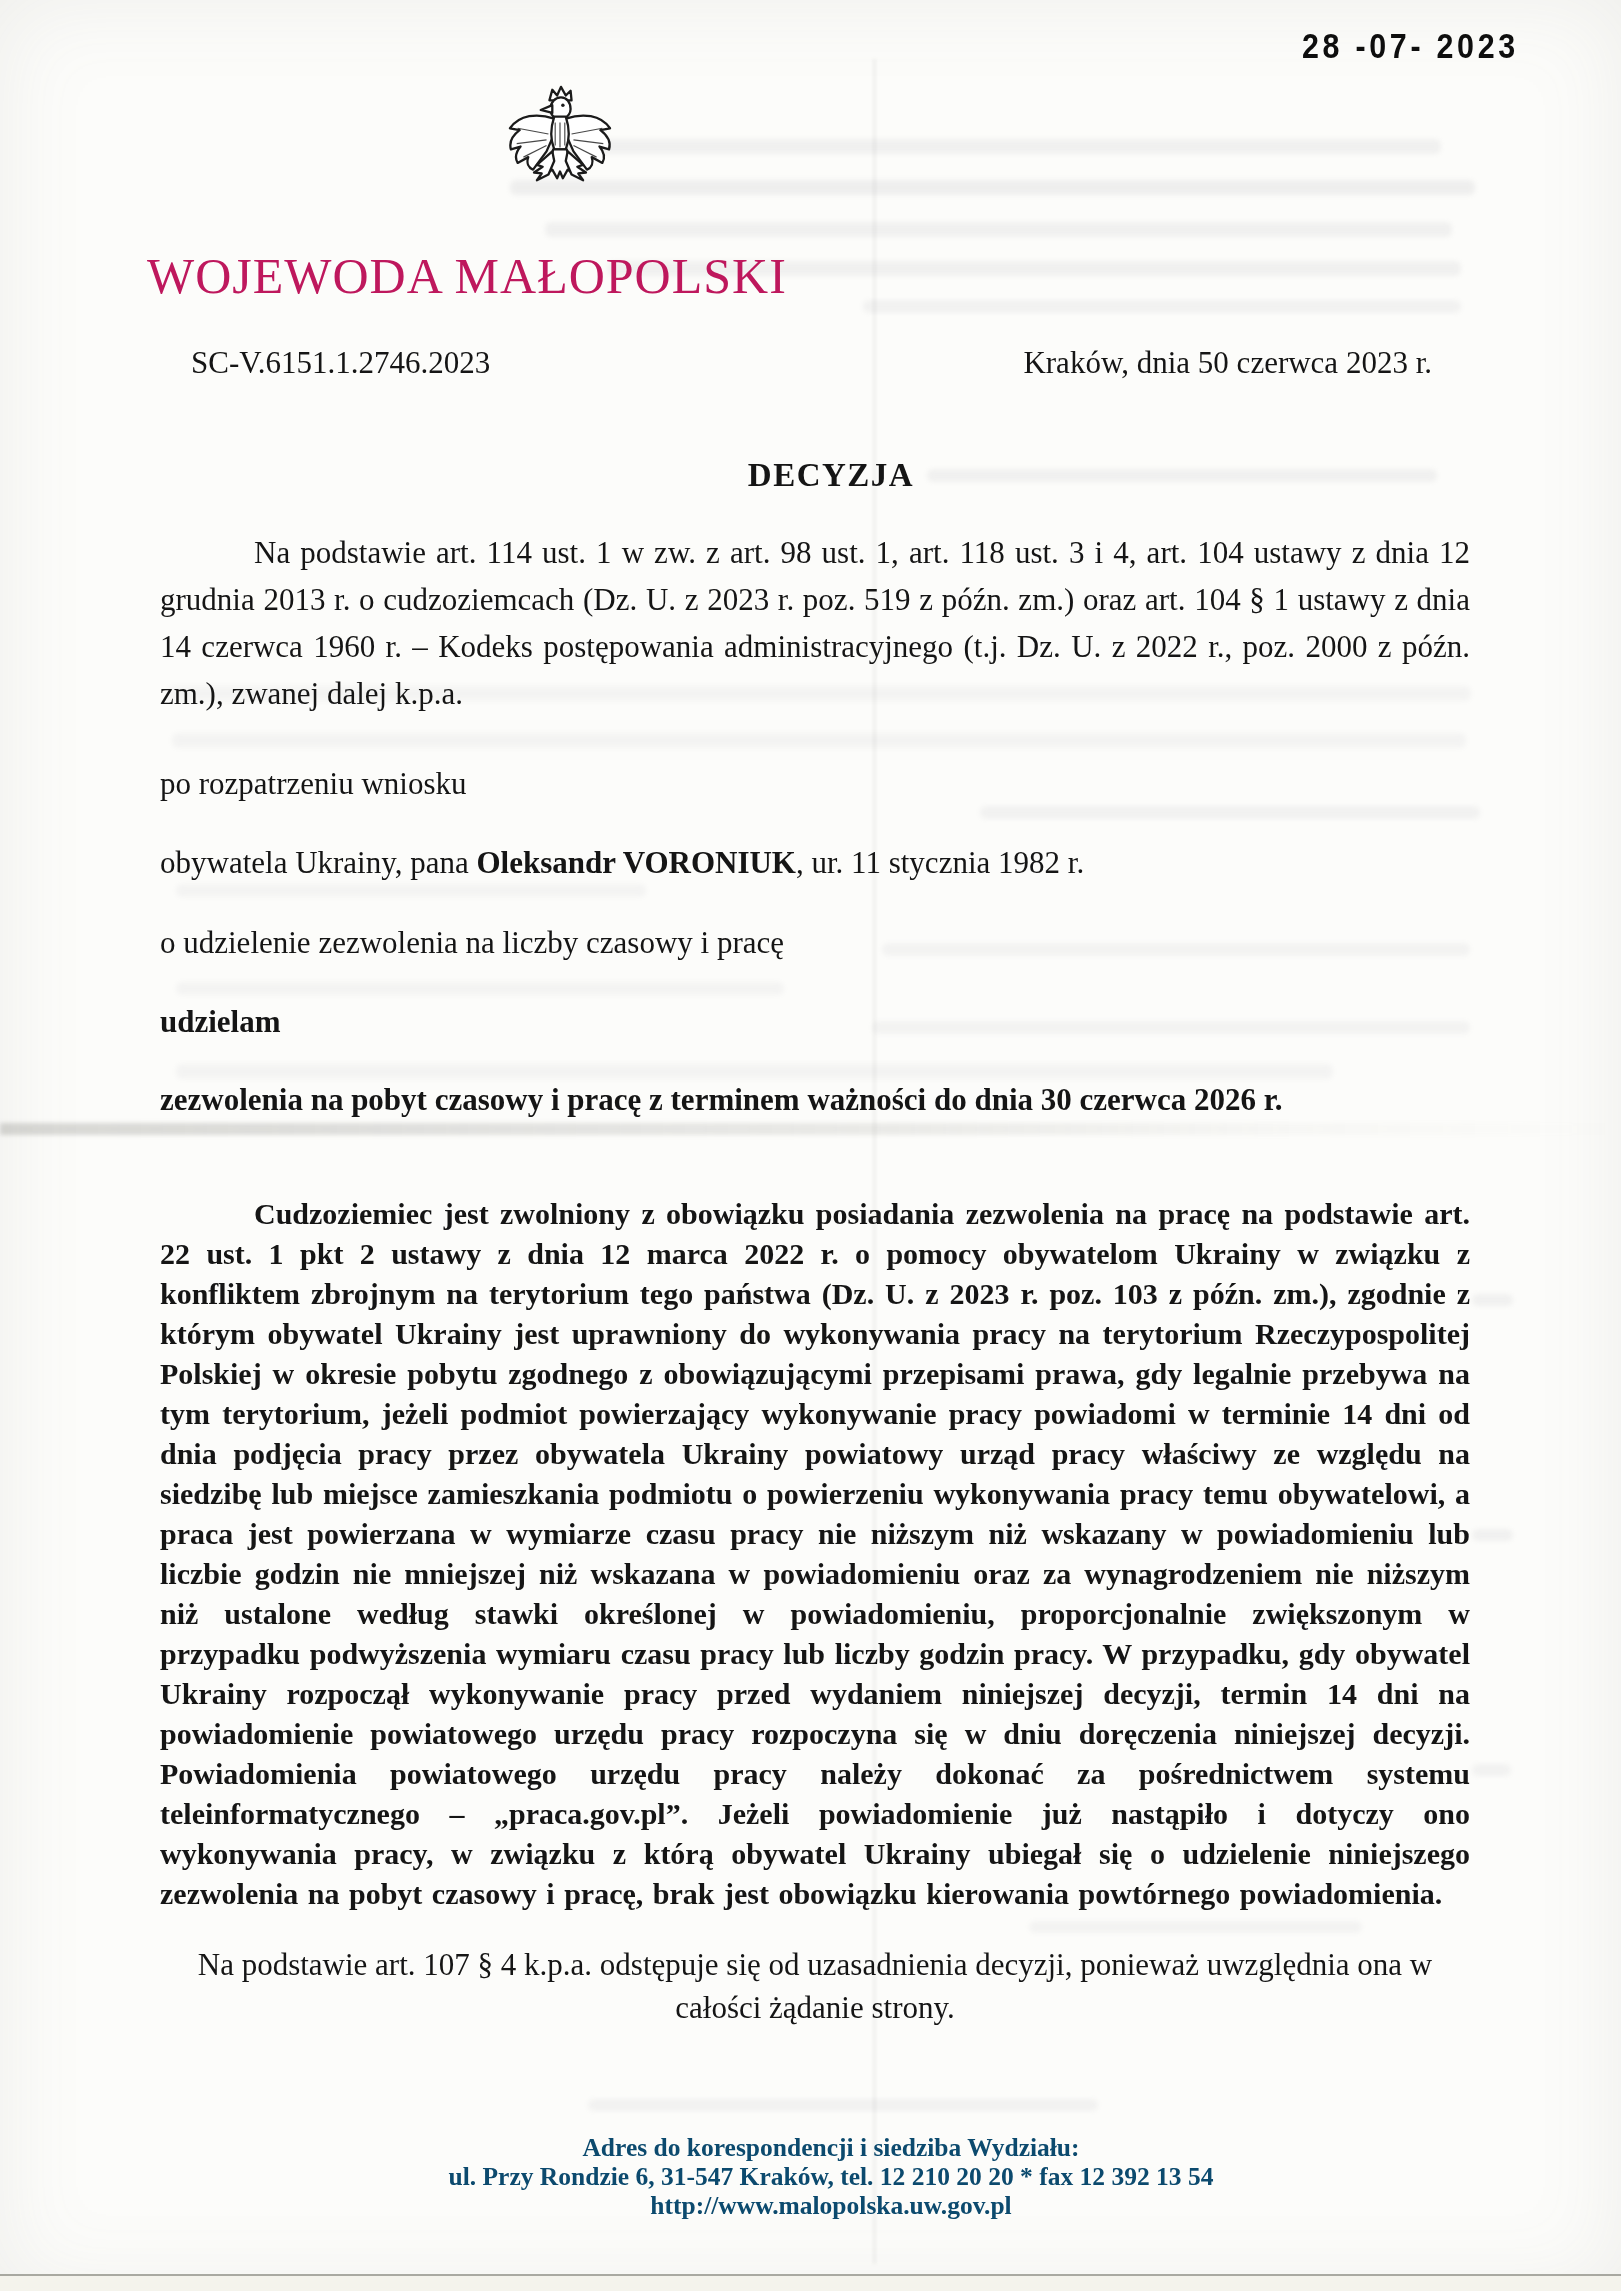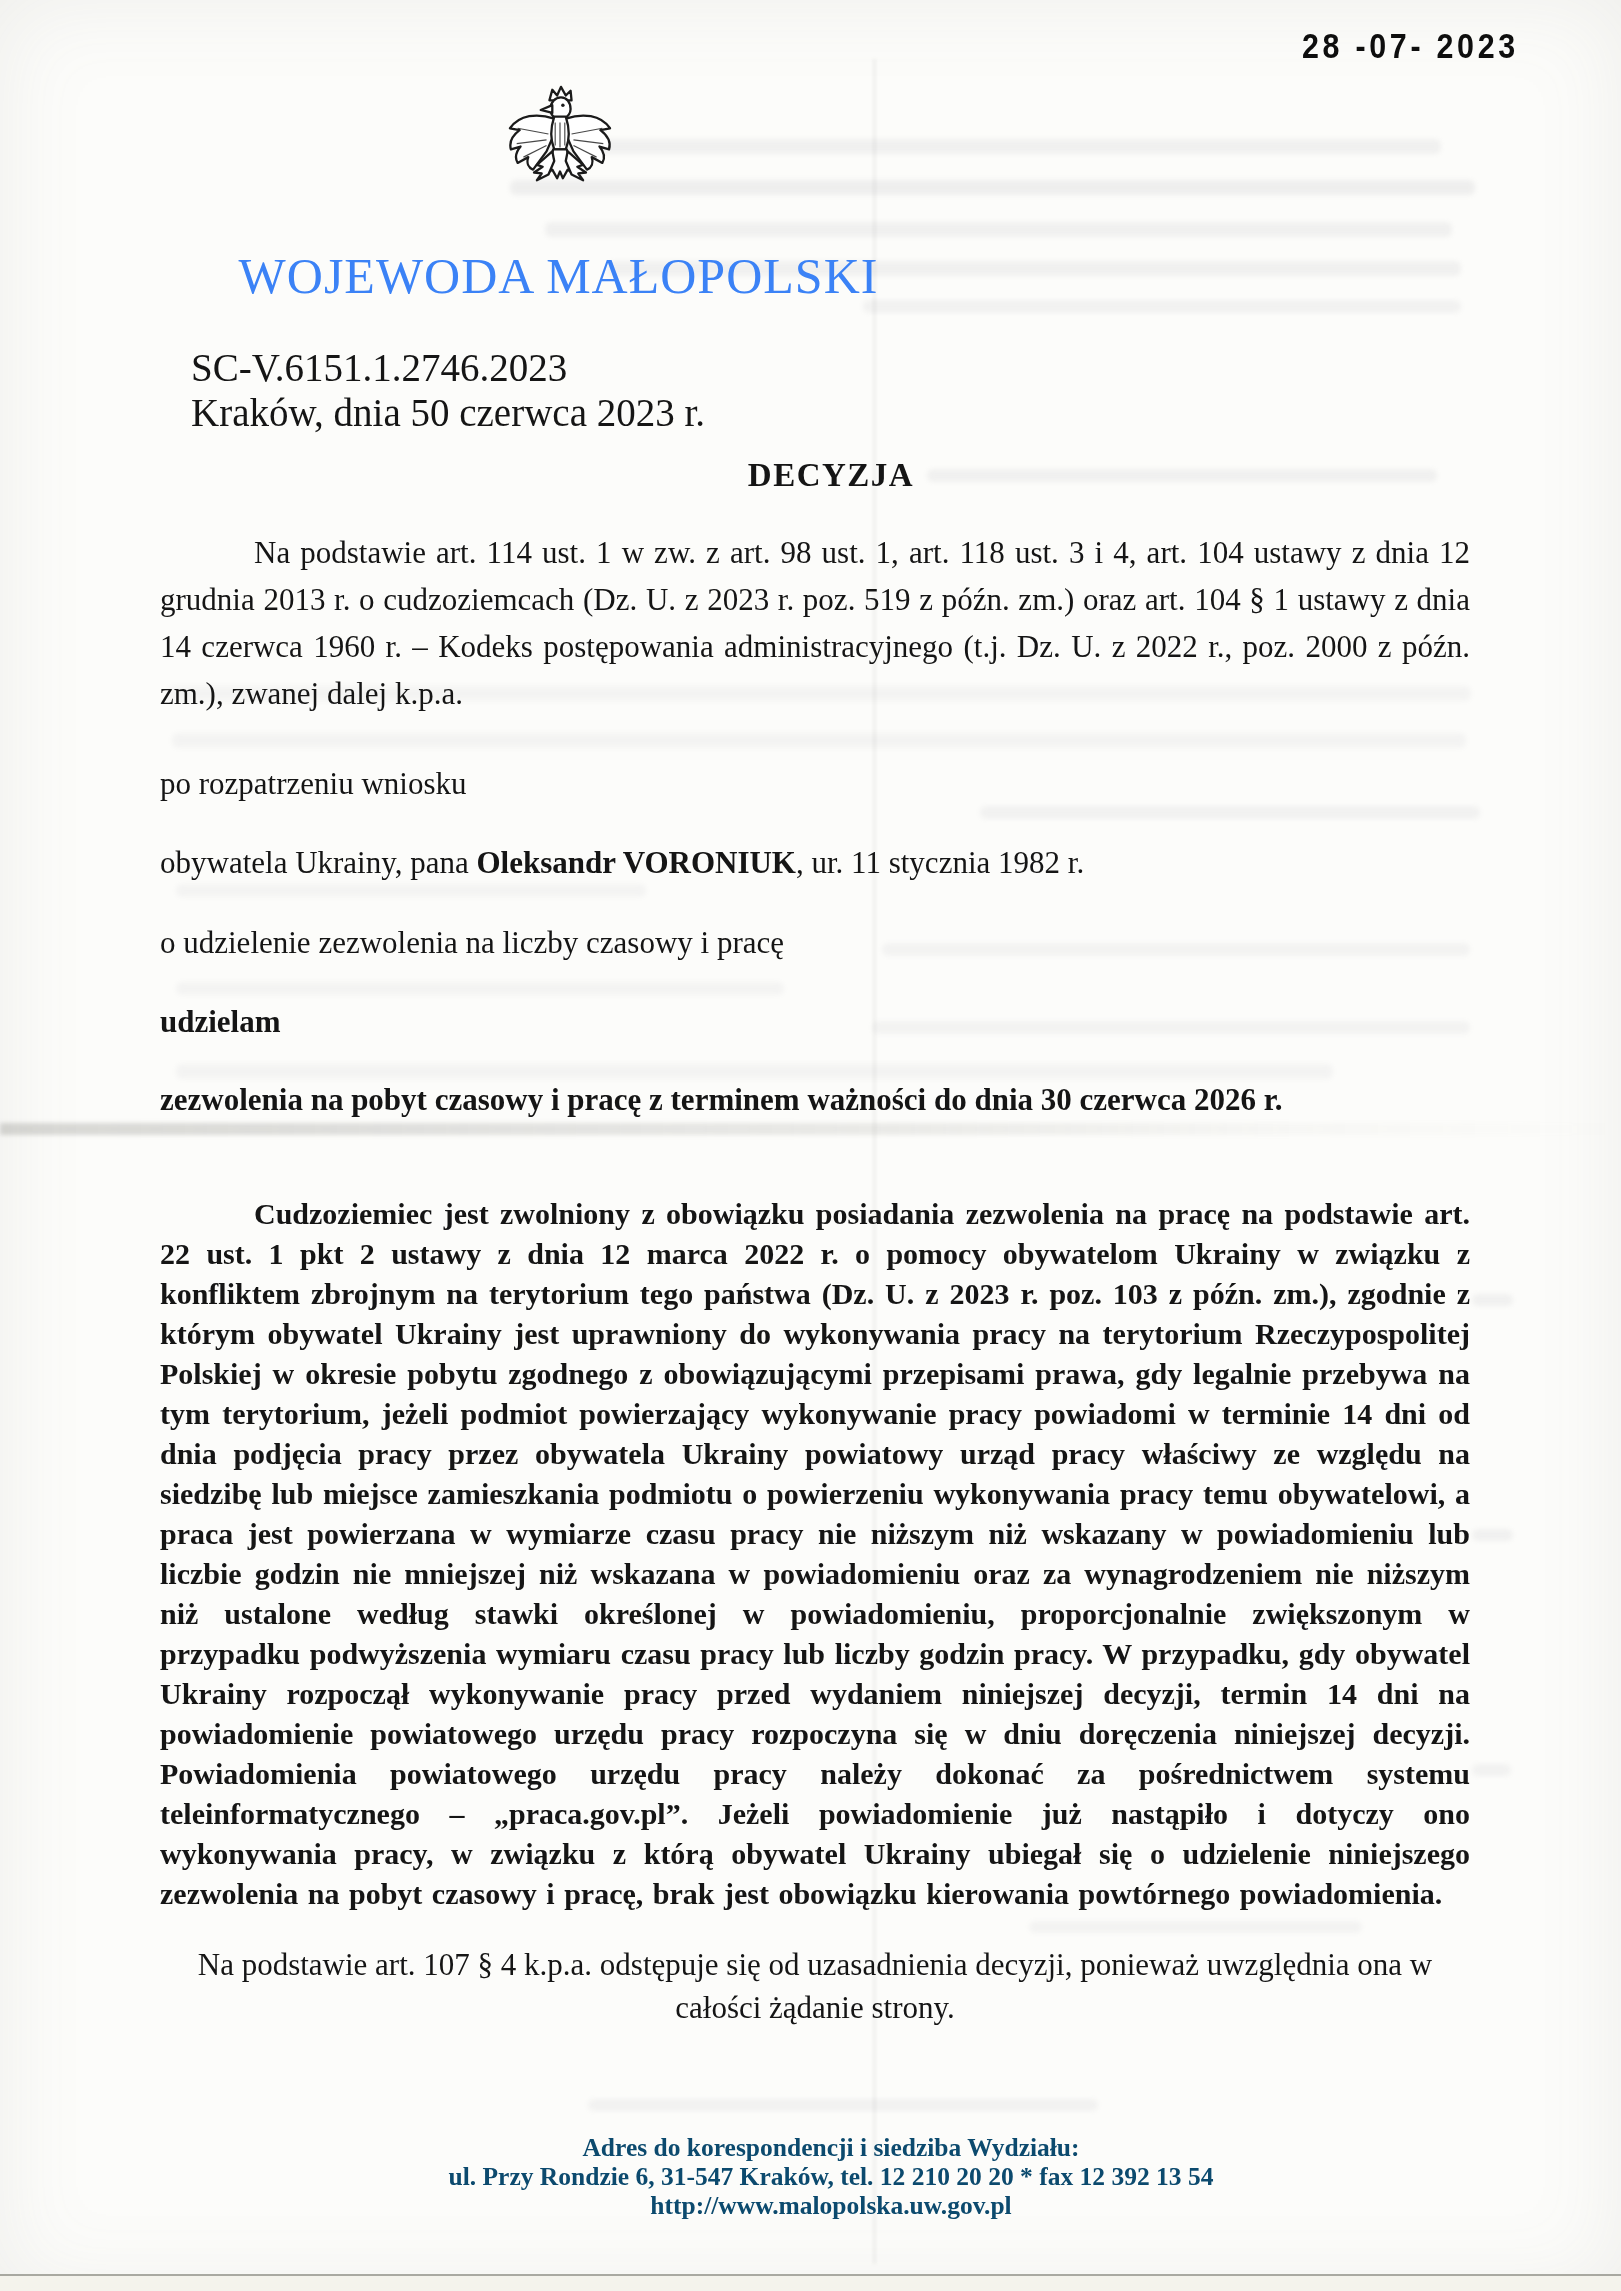--- a/index.html
+++ b/index.html
@@ -19,28 +19,27 @@
     font-family:"Liberation Sans", sans-serif;
     font-weight:bold;font-size:32px;letter-spacing:3.9px;
     color:#0e0e0e;
     transform:scale(.95,1.08);transform-origin:left top;
     white-space:nowrap;
   }
   
   .emblem{left:502px;top:84px;}
   .office-title{
     left:147px;top:247px;width:823px;
-    text-align:center;font-size:50px;letter-spacing:1px;
-    color:#3b82f6;
+    font-size:50px;letter-spacing:1px;
+    color:#be185d;
   }
   .ref-row{
     left:191px;top:345px;width:1241px;
     display:flex;justify-content:space-between;
-    font-size:39px;
-    flex-direction:column;
+    font-size:31px;
   }
   .decision-title{
     left:176px;top:457px;width:1310px;text-align:center;
     font-size:33px;font-weight:bold;letter-spacing:1.5px;
   }
   
   .para{
     left:160px;width:1310px;
     font-size:31px;line-height:47px;
     text-align:justify;text-indent:94px;

